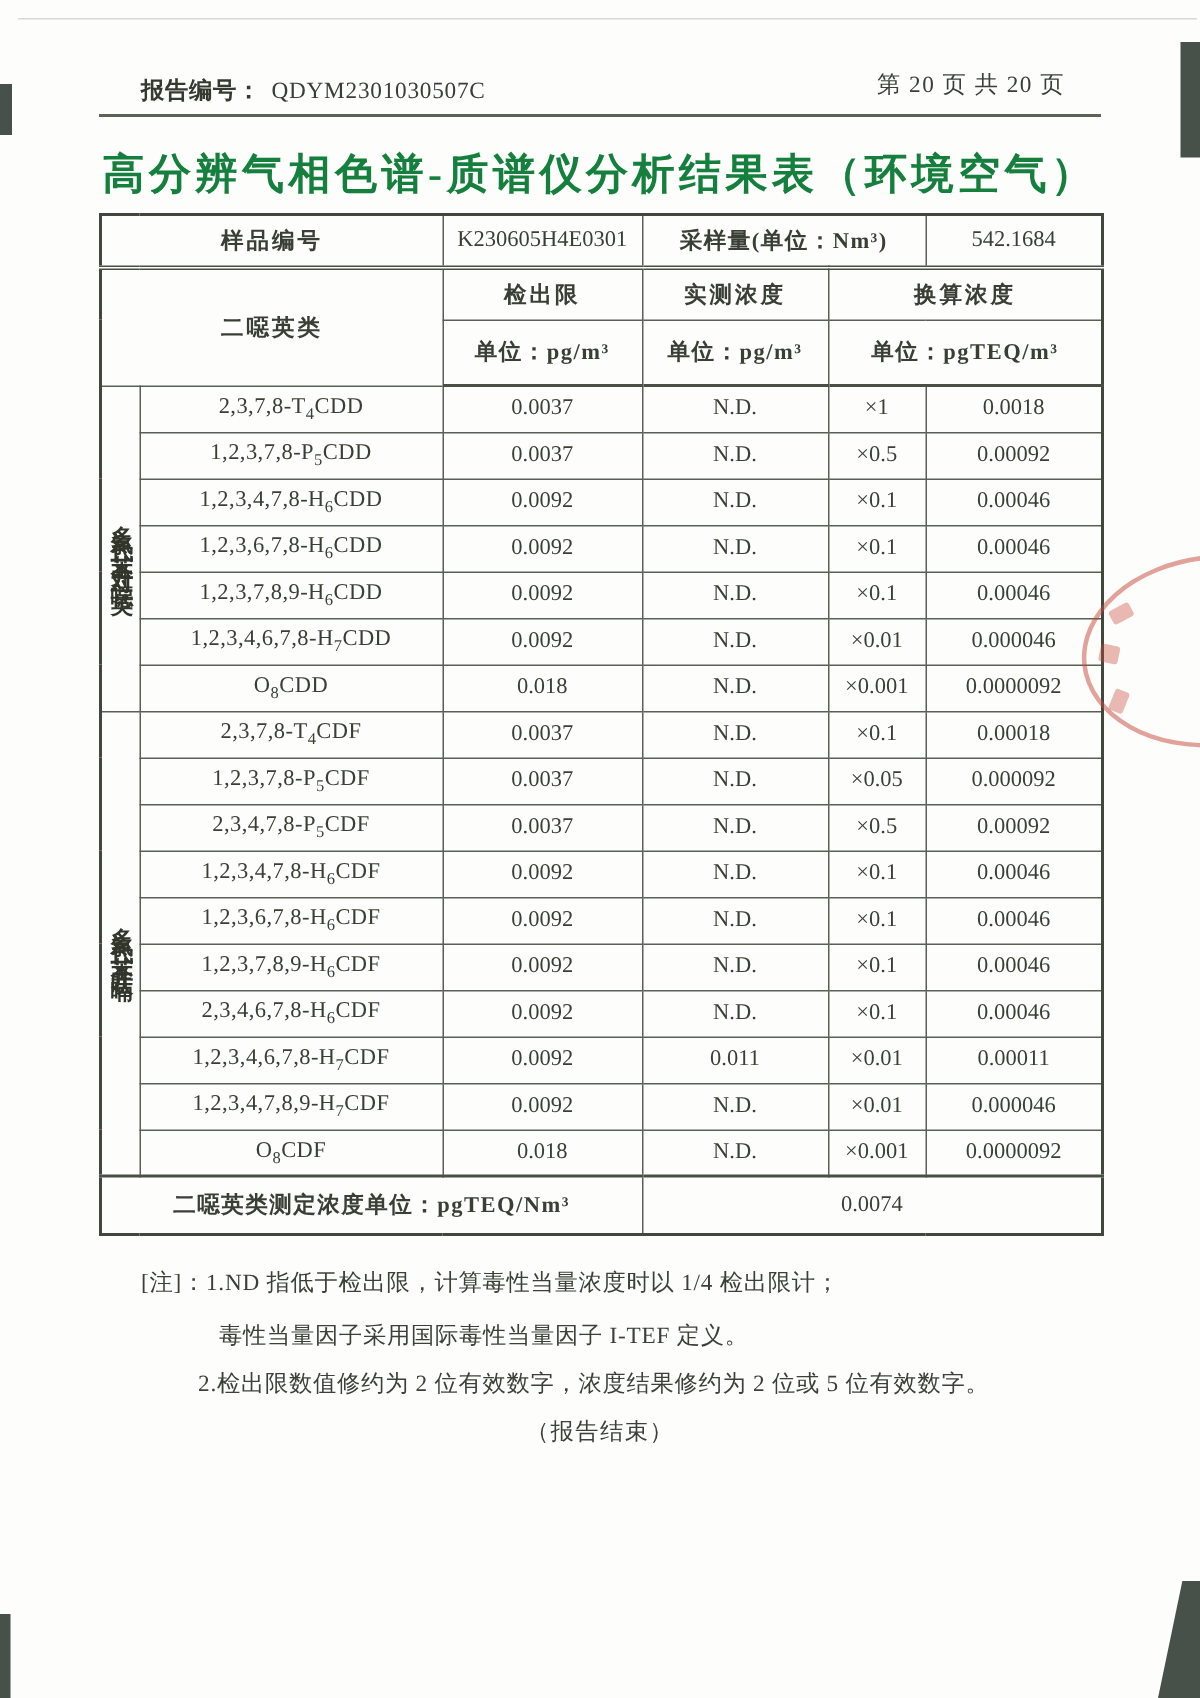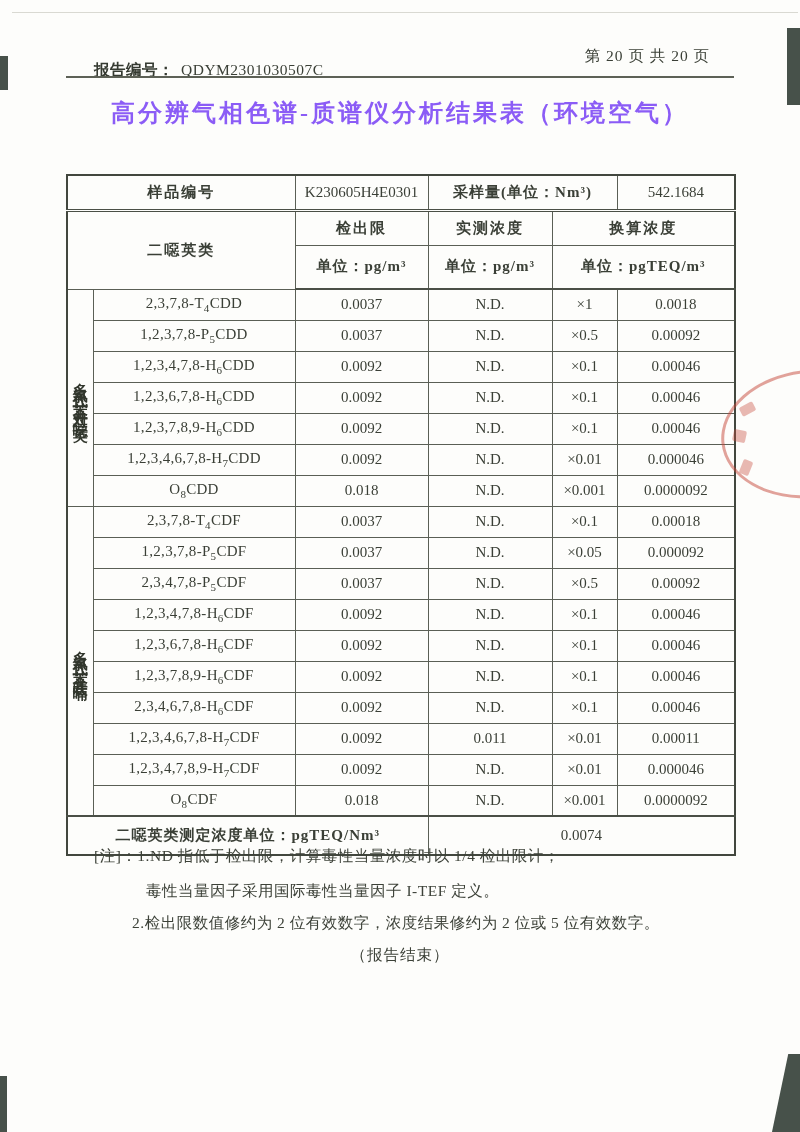--- a/index.html
+++ b/index.html
@@ -11,36 +11,35 @@
   .scan-line-top { position:absolute; left:12px; top:12px; width:786px; height:1px; background:#d9d9d2; }
 
   
   .corner { position:absolute; background:#47514a; }
   .corner-tl { left:0; top:56px; width:8px; height:34px; }
   .corner-tr { right:0; top:28px; width:13px; height:77px; }
   .corner-bl { left:0; bottom:0; width:7px; height:56px; }
   .corner-br { right:0; bottom:0; width:28px; height:78px; clip-path:polygon(58% 0,100% 0,100% 100%,0 100%); }
 
   
-  .report-line { position:absolute; top:60px; left:94px; font-size:15.5px; letter-spacing:0.5px; }
+  .report-line { position:absolute; top:50px; left:94px; font-size:15.5px; letter-spacing:0.5px; }
   .report-label { font-weight:bold; color:#353a31; }
   .report-no { margin-left:7px; }
   .page-indicator { position:absolute; top:46px; right:90px; font-size:15.5px; letter-spacing:1px; }
   .header-rule { position:absolute; left:66px; top:76px; width:668px; height:2px; background:#5d6156; }
   .doc-title {
     position:absolute; top:97px; left:0; width:100%; text-align:center;
-    font-size:24px; font-weight:bold; letter-spacing:3px; color:#8b5cf6;
+    font-size:28px; font-weight:bold; letter-spacing:3px; color:#15803d;
   }
 
   
   table.results {
     position:absolute; left:66px; top:142px; width:668px;
     border-collapse:collapse; table-layout:fixed;
     border:2px solid #42473e;
-    margin-top:32px;
   }
   table.results td {
     border:1px solid #5a5f55; text-align:center; vertical-align:middle;
     padding:0; font-size:15px; overflow:hidden; color:#3a3f36;
   }
   tr.r-sample { height:35px; }
   tr.r-sample td { border-bottom:3px double #4a4f46; }
   tr.r-head1 { height:35px; }
   tr.r-head2 { height:44px; }
   tr.r-head2 td { border-bottom:2px solid #4a4f46; }

